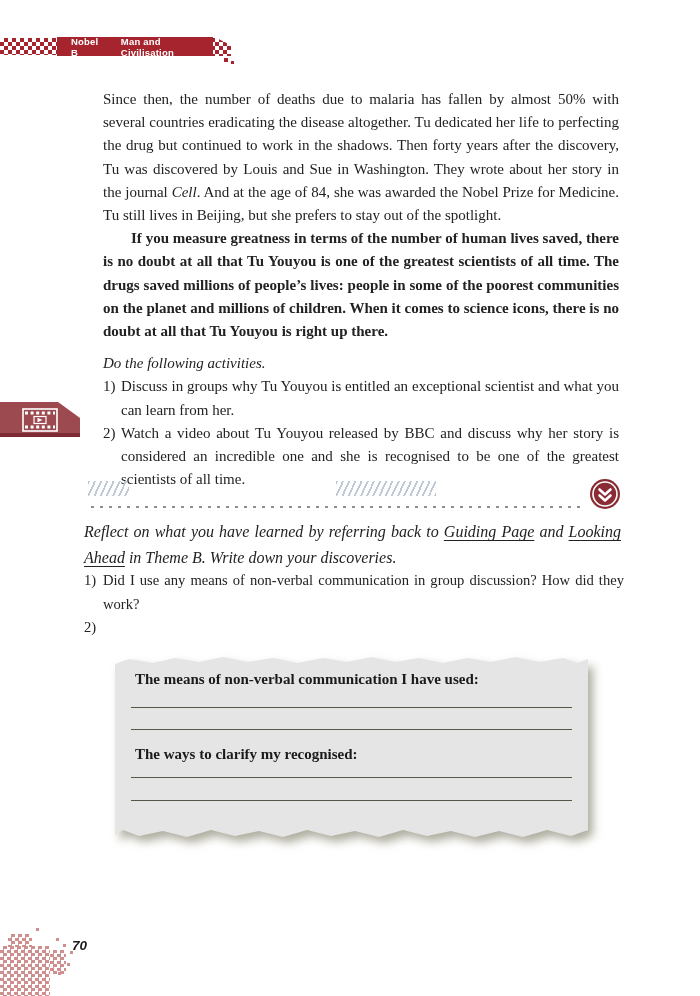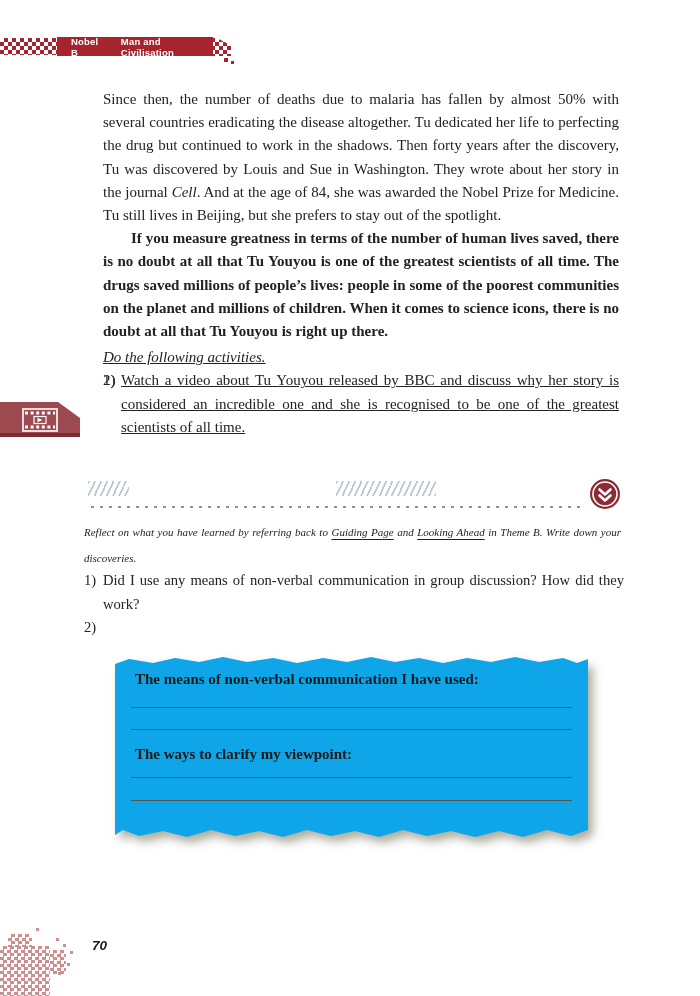--- a/index.html
+++ b/index.html
@@ -32,21 +32,21 @@
     clip-path: polygon(0 0, 55% 0, 100% 40%, 100% 100%, 0 100%); }
   .hdr-dot { background:#a5242e; }
 
   
   .body-text {
     position:absolute; left:103px; top:88px; width:516px;
     font-size:15px; line-height:23.2px; text-align:justify;
   }
   .body-text p { margin:0; }
   .body-text p.indent { text-indent:28px;font-weight:bold; }
-  .activities { margin-top:3px;text-decoration:underline; }
+  .activities { margin-top:9px; }
   .activities .intro { font-style:italic; }
   .hang { position:relative; padding-left:18px; }
   .hang .num { position:absolute; left:0; top:0; }
 
   
   .video-tab {
     position:absolute; left:0; top:402px; width:80px; height:35px;
     background:#9c4a50;
     clip-path: polygon(0 0, 58px 0, 80px 16px, 80px 35px, 0 35px);
     display:flex; align-items:center; justify-content:center;
@@ -71,34 +71,34 @@
   .dotted-divider {
     position:absolute; left:88px; top:504px; width:494px; height:6px;
     background-image: radial-gradient(circle, #8f8f8f 0 1.4px, transparent 1.5px);
     background-size: 9px 6px; background-position:0 50%;
   }
   .expand-icon { position:absolute; left:589px; top:478px; width:32px; height:32px; }
 
   
   .reflect {
     position:absolute; left:84px; top:519px; width:537px;
-    font-style:italic; font-size:11px; line-height:26px; text-align:justify;
+    font-style:italic; font-size:16px; line-height:26px; text-align:justify;
   }
   .reflect .ref-link { text-decoration:underline; text-underline-offset:3px; }
   .questions {
     position:absolute; left:84px; top:569px; width:540px;
     font-size:14.6px; line-height:23.5px; text-align:justify;
   }
   .questions .hang { padding-left:19px; }
 
   
   .note-wrap { position:absolute; left:115px; top:655px; width:473px; height:183px;
     filter: drop-shadow(5px 6px 5px rgba(110,105,80,.55)); }
   .note-paper {
-    position:absolute; inset:0; background:#0ea5e9;
+    position:absolute; inset:0; background:#e5e5e5;
     clip-path: polygon(
       0 9px, 14px 4px, 38px 8px, 60px 3px, 84px 7px, 108px 2px, 132px 7px,
       158px 3px, 182px 8px, 208px 3px, 232px 7px, 256px 2px, 280px 7px,
       304px 3px, 328px 8px, 352px 3px, 376px 7px, 400px 2px, 424px 7px,
       448px 3px, 462px 8px, 473px 4px,
       473px 175px, 456px 181px, 432px 175px, 408px 182px, 384px 176px,
       360px 182px, 336px 176px, 312px 181px, 288px 175px, 264px 182px,
       240px 176px, 216px 181px, 192px 175px, 168px 182px, 144px 176px,
       120px 181px, 96px 175px, 72px 182px, 48px 176px, 24px 181px,
       8px 175px, 0 180px);
@@ -113,21 +113,21 @@
     border-top:1.3px solid #56554a;
   }
   .wl1 { top:52px; } .wl2 { top:74px; } .wl3 { top:122px; } .wl4 { top:145px; }
 
   
   .ftr-checker-main { --c:#cf8f8f; left:0; top:946px; width:50px; height:50px; }
   .ftr-checker-top  { --c:#cf8f8f; left:8px; top:934px; width:24px; height:13px; }
   .ftr-checker-side { --c:#cf8f8f; left:50px; top:950px; width:16px; height:24px; }
   .ftr-dot { background:#cf8f8f; }
   .page-number {
-    position:absolute; left:92px; top:938px;
+    position:absolute; left:72px; top:938px;
     font-family:"Liberation Sans", sans-serif; font-weight:bold; font-style:italic;
     font-size:13.5px; color:#1a1a1a;
   }
 </style>
 </head>
 <body>
 
 <div class="page">
 
   <div class="checker hdr-checker-left"></div>
@@ -139,20 +139,21 @@
   <div class="sq hdr-dot" style="left:224px;top:58px;width:4px;height:4px;"></div>
   <div class="sq hdr-dot" style="left:231px;top:61px;width:3px;height:3px;"></div>
 
   <div class="body-text">
     <p><span>Since then, the number of deaths due to malaria has fallen by almost 50% with several countries eradicating the disease altogether. Tu dedicated her life to perfecting the drug but continued to work in the shadows. Then forty years after the discovery, Tu was discovered by Louis and Sue in Washington. They wrote about her story in the journal </span><i>Cell</i><span>. And at the age of 84, she was awarded the Nobel Prize for Medicine. Tu still lives in Beijing, but she prefers to stay out of the spotlight.</span></p>
     <p class="indent">If you measure greatness in terms of the number of human lives saved, there is no doubt at all that Tu Youyou is one of the greatest scientists of all time. The drugs saved millions of people’s lives: people in some of the poorest communities on the planet and millions of children. When it comes to science icons, there is no doubt at all that Tu Youyou is right up there.</p>
     <div class="activities">
       <div class="intro">Do the following activities.</div>
       <div class="hang">
         <span class="num">1)</span>
+        <span>Discuss in groups why Tu Youyou is entitled an exceptional scientist and what you can learn from her.</span>
       </div>
       <div class="hang">
         <span class="num">2)</span>
         <span>Watch a video about Tu Youyou released by BBC and discuss why her story is considered an incredible one and she is recognised to be one of the greatest scientists of all time.</span>
       </div>
     </div>
   </div>
 
   <div class="video-tab">
     <svg width="38" height="26" viewBox="0 0 38 26">
@@ -188,21 +189,21 @@
     <div class="hang">
       <span class="num">2)</span>
     </div>
   </div>
 
   <div class="note-wrap">
     <div class="note-paper">
       <div class="note-heading h1">The means of non-verbal communication I have used:</div>
       <div class="write-line wl1"></div>
       <div class="write-line wl2"></div>
-      <div class="note-heading h2">The ways to clarify my viewpoint:</div>
+      <div class="note-heading h2">The ways to clarify my recognised:</div>
       <div class="write-line wl3"></div>
       <div class="write-line wl4"></div>
     </div>
   </div>
 
   <div class="checker pink ftr-checker-main"></div>
   <div class="checker pink ftr-checker-top"></div>
   <div class="checker pink ftr-checker-side"></div>
   <div class="sq ftr-dot" style="left:56px;top:938px;width:3px;height:3px;"></div>
   <div class="sq ftr-dot" style="left:63px;top:944px;width:3px;height:3px;"></div>

